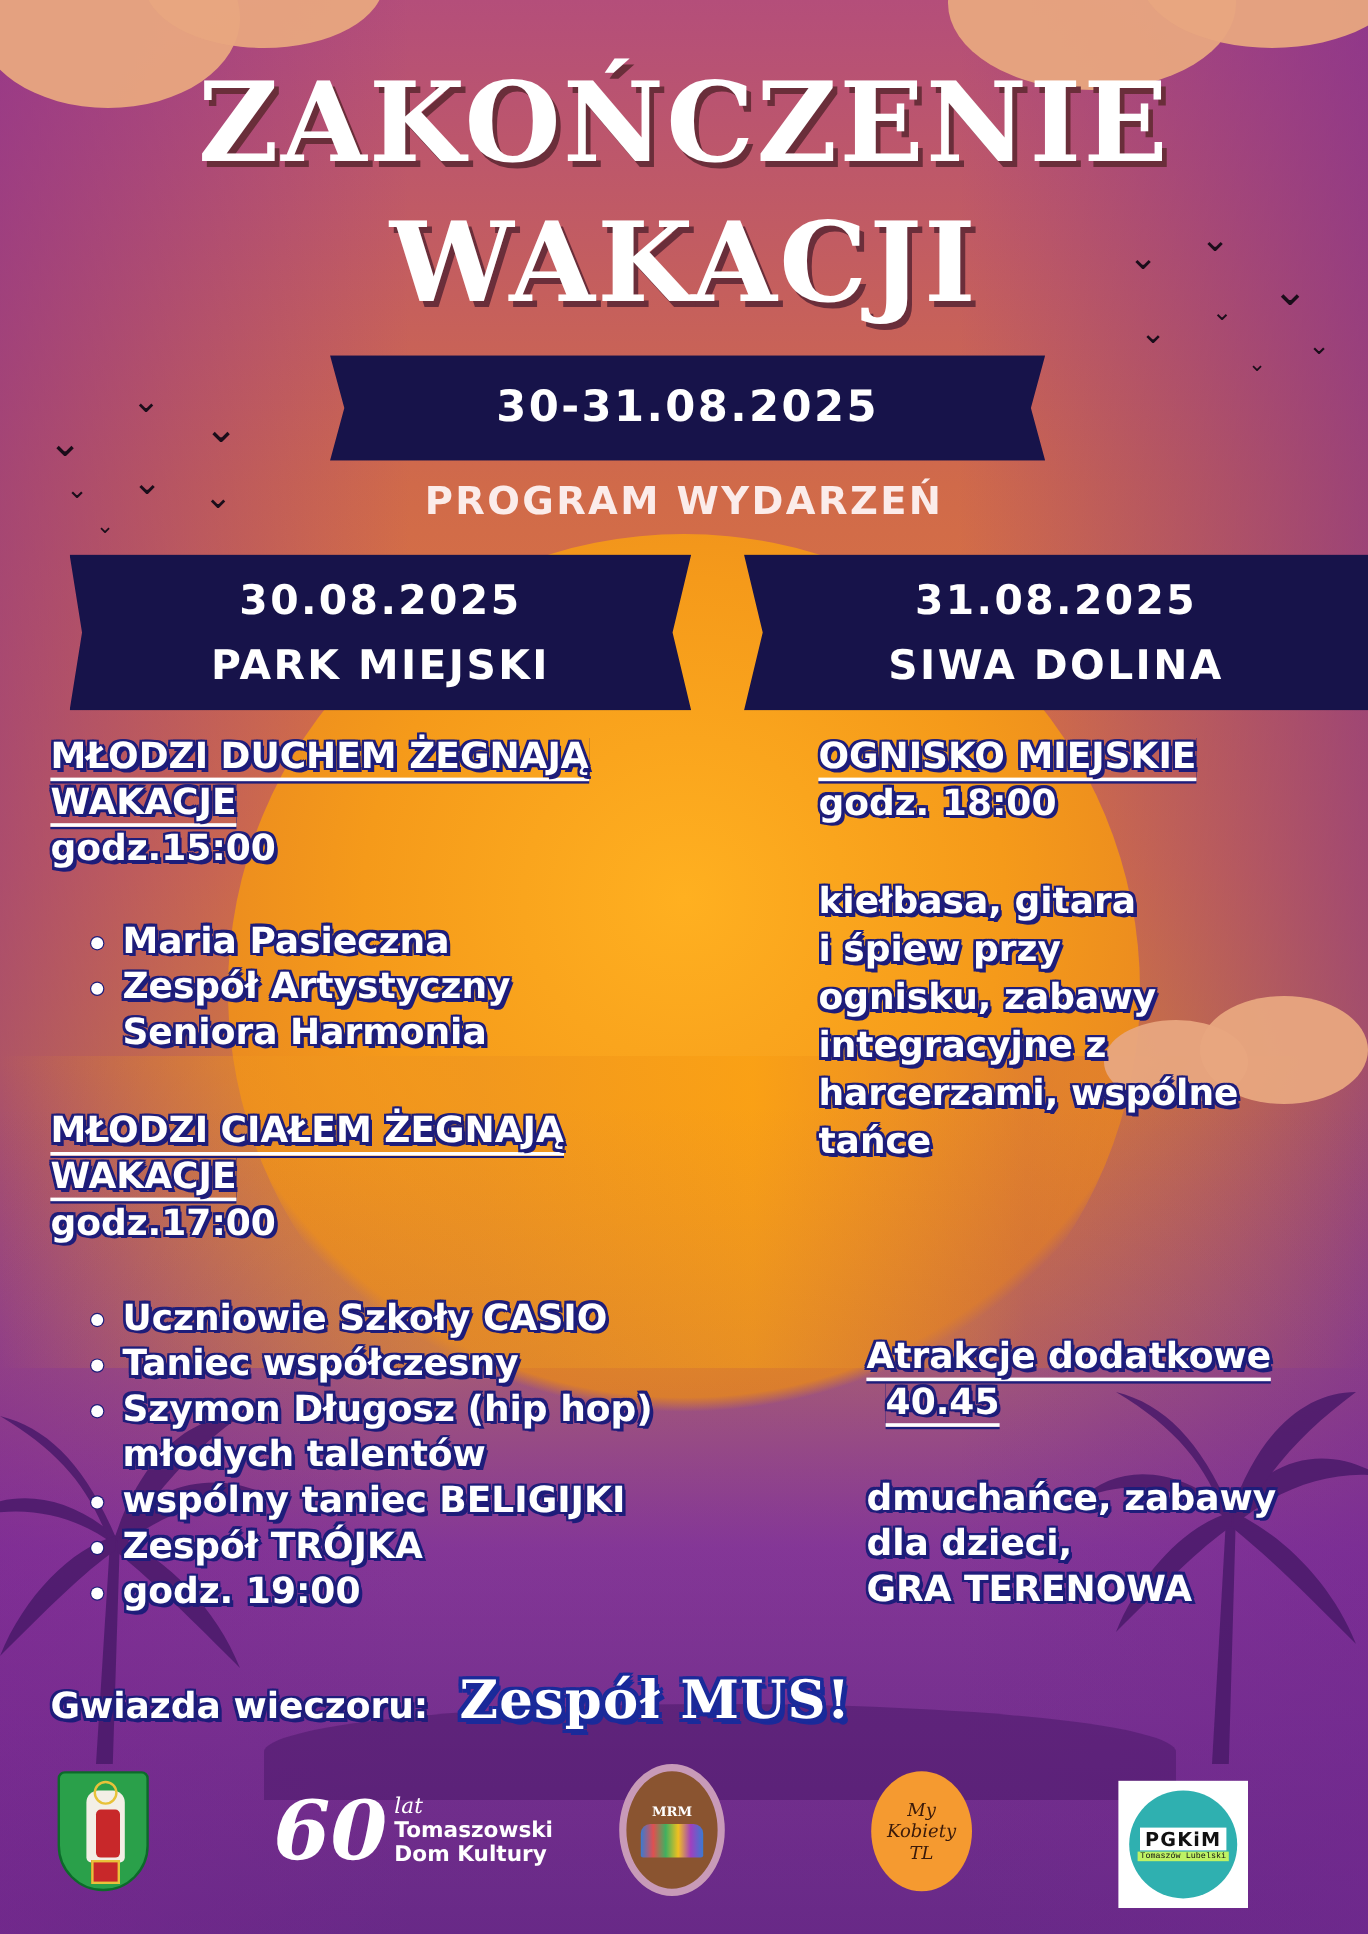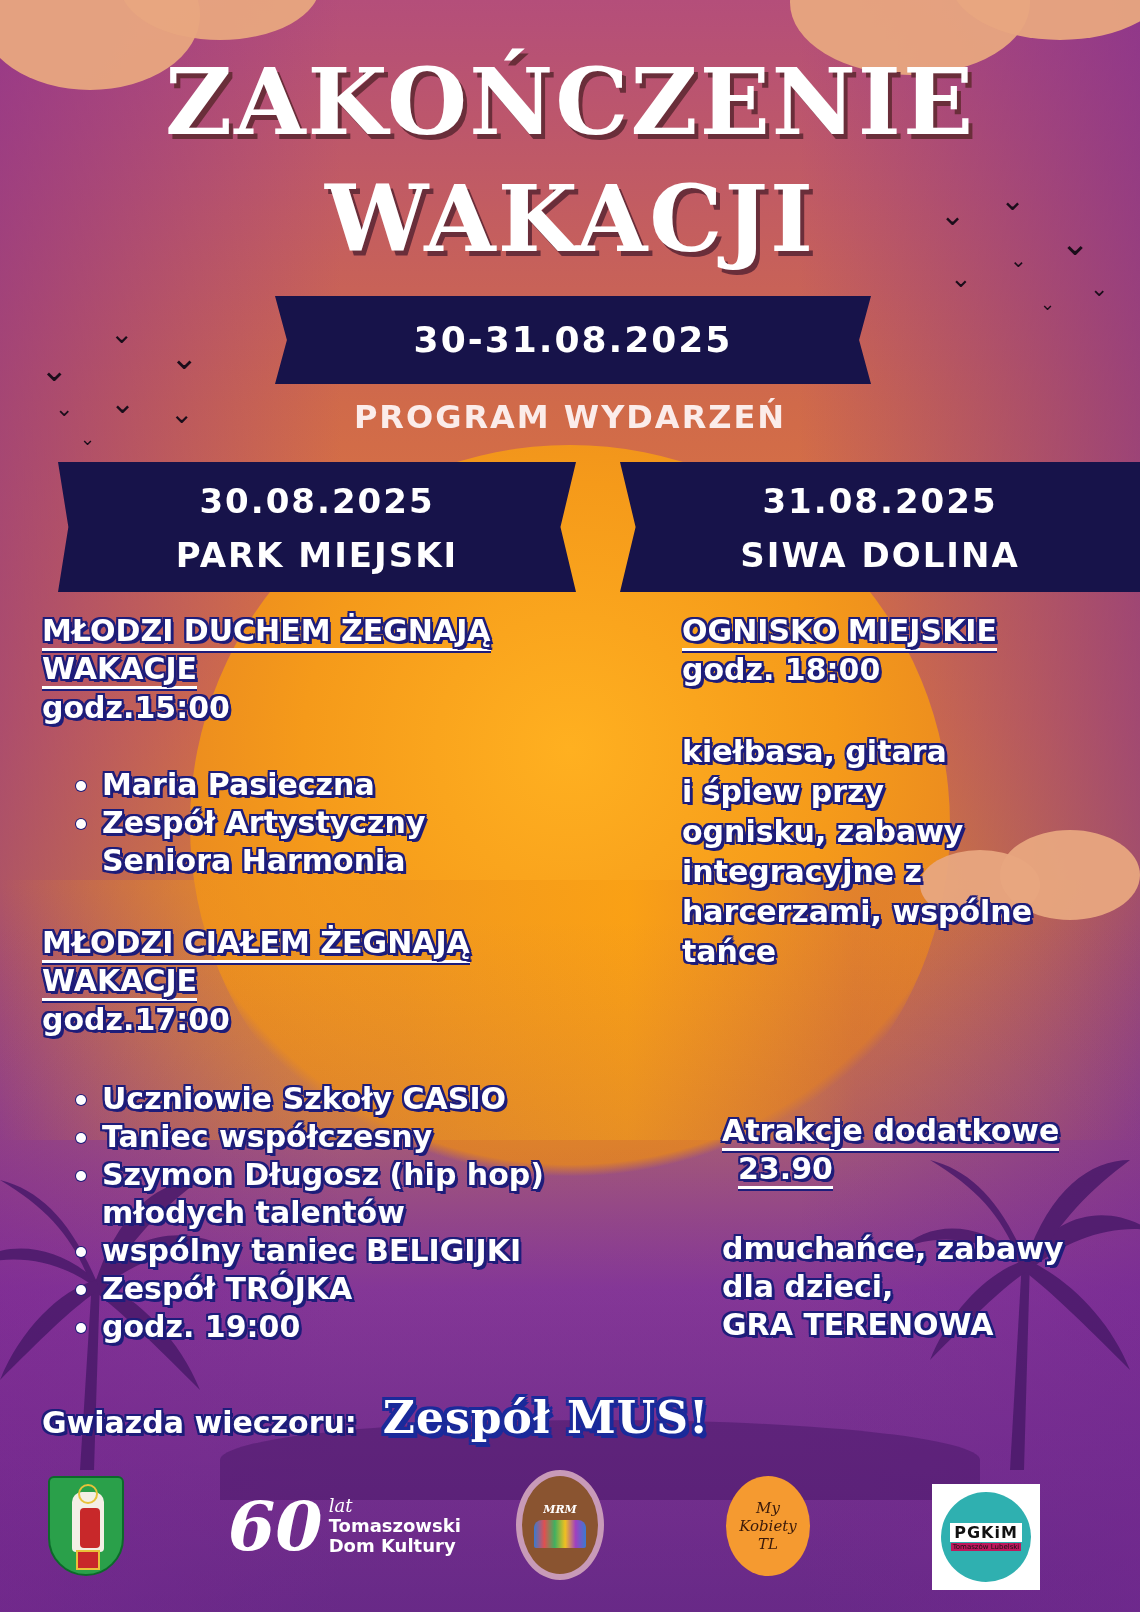--- a/index.html
+++ b/index.html
@@ -94,39 +94,39 @@
   .crest-robe { position: absolute; left: 30px; top: 30px; width: 20px; height: 40px; background: #c8282a; border-radius: 4px; }
   .crest-shield { position: absolute; left: 26px; top: 72px; width: 24px; height: 20px; background: #c8282a; border: 2px solid #e8c23a; }
   .crest-halo { position: absolute; left: 28px; top: 6px; width: 20px; height: 20px; border-radius: 50%; border: 2px solid #e8c23a; }
   .tdk { left: 228px; top: 22px; display: flex; align-items: center; gap: 6px; }
   .tdk-60 { font-family: "DejaVu Serif", serif; font-style: italic; font-weight: bold; font-size: 68px; color: #fff; line-height: 1; }
   .tdk-text { color: #fff; font-size: 18px; font-weight: bold; line-height: 20px; }
   .tdk-lat { font-family: "DejaVu Serif", serif; font-style: italic; font-weight: normal; font-size: 18px; }
   .mrm {
     left: 516px; top: 0; width: 88px; height: 110px; border-radius: 50%;
     background: #8a5430; border: 6px solid #c89ab8;
-    display: flex; align-items: center; justify-content: center; flex-direction: column; font-style: italic;
+    display: flex; align-items: center; justify-content: center; flex-direction: column;
   }
   .mrm-text { color: #fff; font-family: "DejaVu Serif", serif; font-size: 11px; font-weight: bold; }
   .mrm-people { width: 52px; height: 28px; margin-top: 4px; background: linear-gradient(90deg, #3a7ad0, #e05050, #40b060, #f0c020, #a040c0, #3a7ad0); border-radius: 8px 8px 2px 2px; }
   .kobiety {
     left: 726px; top: 6px; width: 84px; height: 100px; border-radius: 50%; background: #f59a30;
     display: flex; align-items: center; justify-content: center; text-align: center;
     font-family: "DejaVu Serif", serif; font-style: italic; color: #3a1a0a; font-size: 15px; line-height: 18px;
   }
   .pgkim {
     left: 932px; top: 14px; width: 108px; height: 106px; background: #fff;
     display: flex; align-items: center; justify-content: center;
   }
   .pgkim-disc {
     width: 90px; height: 90px; border-radius: 50%; background: #2fb0b0;
     display: flex; flex-direction: column; align-items: center; justify-content: center;
   }
   .pgkim-name { background: #fff; color: #111; font-size: 16px; font-weight: bold; padding: 0 4px; letter-spacing: 1px; }
-  .pgkim-sub { color: #111; font-size: 7px; background: #be185d; padding: 0 2px; margin-top: 1px; }
+  .pgkim-sub { color: #111; font-size: 7px; background: #bef264; padding: 0 2px; margin-top: 1px; font-family: Liberation Mono, monospace; }
 </style>
 </head>
 <body>
 
 <div class="poster">
   <div class="sun"></div>
   <div class="sun-glow"></div>
   <div class="horizon"></div>
 
   <div class="cloud-shape" style="left:-20px;top:-60px;width:360px;height:150px;">
@@ -246,21 +246,21 @@
       <div>ognisku, zabawy</div>
       <div>integracyjne z</div>
       <div>harcerzami, wspólne</div>
       <div>tańce</div>
     </div>
   </div>
 
   <div class="col" style="left:722px;top:1112px;width:420px;">
     <div class="outlined heading">
       <span class="u">Atrakcje dodatkowe</span><br>
-      <span class="u" style="margin-left:16px;">23.90</span>
+      <span class="u" style="margin-left:16px;">40.45</span>
     </div>
     <div class="outlined body-text" style="margin-top:42px;line-height:38px;">
       <div>dmuchańce, zabawy</div>
       <div>dla dzieci,</div>
       <div>GRA TERENOWA</div>
     </div>
   </div>
 
   <div class="logos">
     <div class="logo crest">

